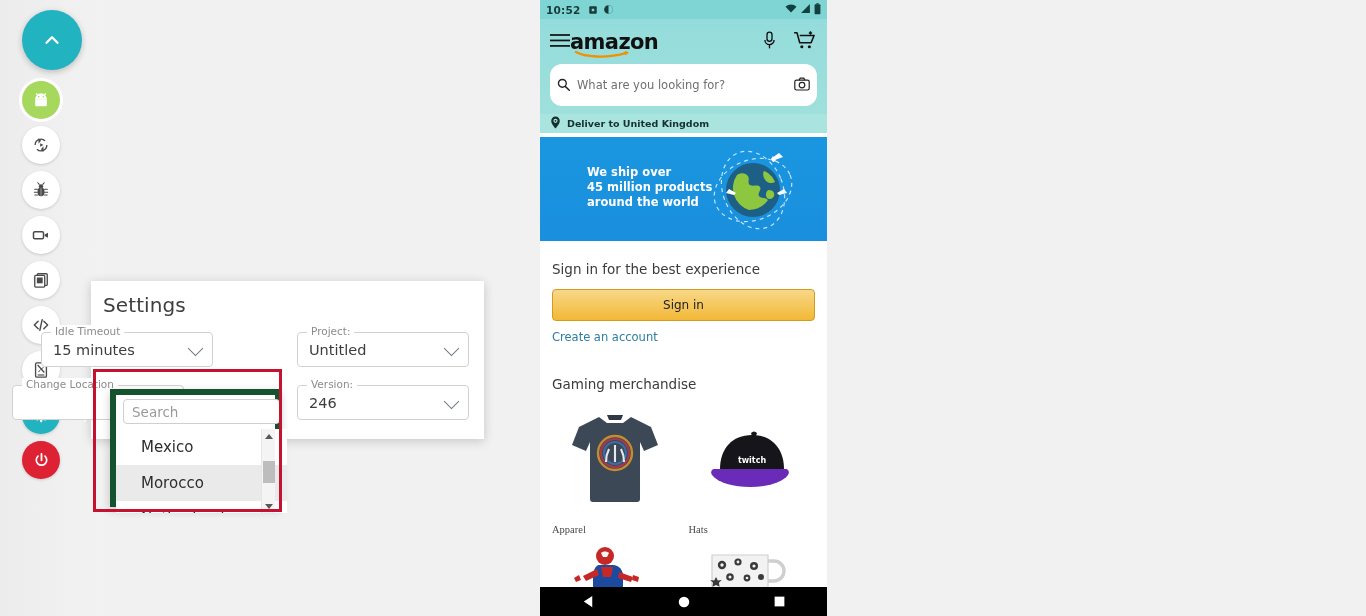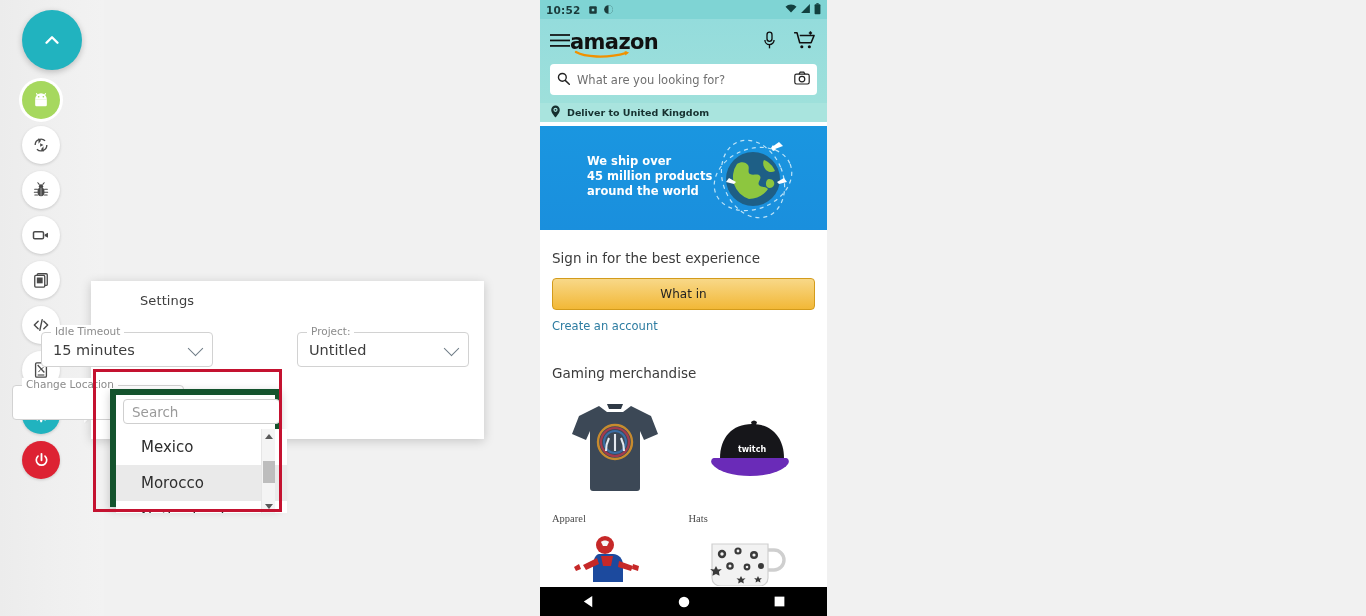--- a/index.html
+++ b/index.html
@@ -52,21 +52,21 @@
 
   
   #settings-panel {
     position: absolute; left: 91px; top: 281px;
     width: 393px; height: 158px;
     background: #ffffff;
     box-shadow: 0 2px 10px rgba(0,0,0,.18);
   }
   #settings-title {
     position: absolute; left: 12px; top: 12px;
-    font-size: 13px; color: #3e3e3e; letter-spacing: .1px; margin-left: 37px;
+    font-size: 20px; color: #3e3e3e; letter-spacing: .1px;
   }
   .field {
     position: absolute;
     border: 1px solid #d2d2d2; border-radius: 4px;
     background: #fff;
   }
   .field > .legend {
     position: absolute; left: 9px; top: -8px;
     background: #ffffff; padding: 0 4px;
     font-size: 10.5px; color: #8b8b8b; white-space: nowrap;
@@ -177,21 +177,21 @@
     letter-spacing: -.6px; line-height: 20px;
     font-family: "DejaVu Sans", "Liberation Sans", sans-serif;
   }
   #amz-smile {
     position: absolute; left: 2px; bottom: -5px; width: 62px; height: 9px;
   }
   #amz-actions { margin-left: auto; display: flex; align-items: center; gap: 16px; }
 
   #amz-searchrow { padding: 5px 0 8px 0; }
   #amz-search {
-    height: 31px; background: #fff; border-radius: 4px;
+    height: 42px; background: #fff; border-radius: 12px;
     display: flex; align-items: center; padding: 0 7px;
   }
   #amz-search-text { font-size: 11.5px; color: #6f6f6f; margin-left: 7px; flex: 1; }
 
   #amz-deliver {
     background: #a9e4de; height: 19px;
     display: flex; align-items: center; padding: 0 10px;
     font-size: 9.5px; color: #16302f; font-weight: 600;
   }
   #amz-deliver span.txt { margin-left: 6px; }
@@ -340,20 +340,25 @@
     <span class="legend">Project:</span>
     <span class="value">Untitled</span>
     <span class="chev"></span>
   </div>
 
   <div class="field abs-field" id="field-location">
     <span class="legend">Change Location</span>
     <span class="value"></span>
   </div>
 
+  <div class="field abs-field" id="field-version">
+    <span class="legend">Version:</span>
+    <span class="value">246</span>
+    <span class="chev"></span>
+  </div>
 
   <div id="location-dropdown">
     <input id="location-search" type="text" placeholder="Search" style="">
     <div id="location-list">
       <div class="loc-item">Mexico</div>
       <div class="loc-item highlight">Morocco</div>
       <div class="loc-item">Netherlands</div>
     </div>
     <div id="loc-scrollbar">
       <div class="sb-arrow" id="sb-up">
@@ -491,21 +496,21 @@
           <path d="M77 44l3 4-8 2-2-2z"></path>
         </g>
         <g fill="#ffffff">
           <path d="M22 44l-3 4 8 2 2-2z"></path>
         </g>
       </svg>
     </div>
 
     <div class="card">
       <div id="signin-title">Sign in for the best experience</div>
-      <div id="signin-btn">What in</div>
+      <div id="signin-btn">Sign in</div>
       <div id="create-account">Create an account</div>
     </div>
 
     <div class="card">
       <div id="merch-title">Gaming merchandise</div>
       <div id="merch-grid">
 
         <div class="merch-cell">
           <div class="merch-img">
             <svg width="108" height="104" viewBox="0 0 108 104">

